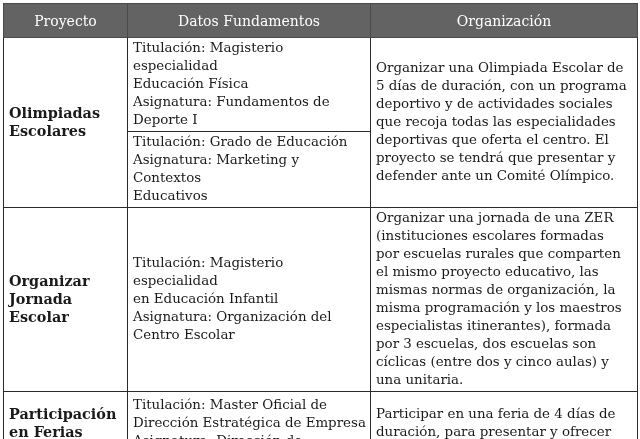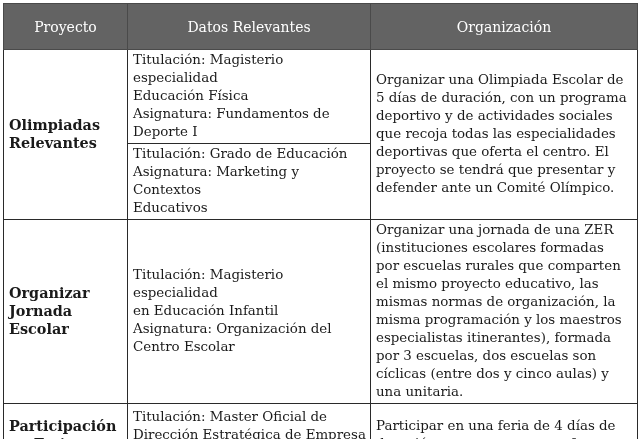--- a/index.html
+++ b/index.html
@@ -23,21 +23,21 @@
       border-collapse: collapse;
       table-layout: fixed;
       font-size: 13.4px;
       line-height: 18px;
     }
     table.proj th {
       background: #636363;
       color: #ffffff;
       font-weight: normal;
       height: 29px;
-      padding: 8px;
+      padding: 2px;
       border: 1px solid #4a4a4a;
       border-left-color: #8a8a8a;
       text-align: center;
       vertical-align: middle;
       font-size: 14px;
     }
     table.proj th:first-child { border-left-color: #4a4a4a; }
     table.proj td {
       border: 1px solid #2a2a2a;
       padding: 1px 4px 2px 5px;
@@ -64,29 +64,29 @@
 
 <table class="proj">
   <colgroup>
     <col style="width:124px">
     <col style="width:243px">
     <col style="width:267px">
   </colgroup>
   <thead>
     <tr>
       <th>Proyecto</th>
-      <th>Datos Relevantes</th>
+      <th>Datos Fundamentos</th>
       <th>Organización</th>
     </tr>
   </thead>
   <tbody>
 
     <tr style="height:76px">
       <td rowspan="2" class="proj-name ws">Olimpiadas
-Relevantes</td>
+Escolares</td>
       <td class="data top ws">Titulación: Magisterio especialidad
 Educación Física
 Asignatura: Fundamentos de
 Deporte I</td>
       <td rowspan="2" class="desc ws">Organizar una Olimpiada Escolar de
 5 días de duración, con un programa
 deportivo y de actividades sociales
 que recoja todas las especialidades
 deportivas que oferta el centro. El
 proyecto se tendrá que presentar y

